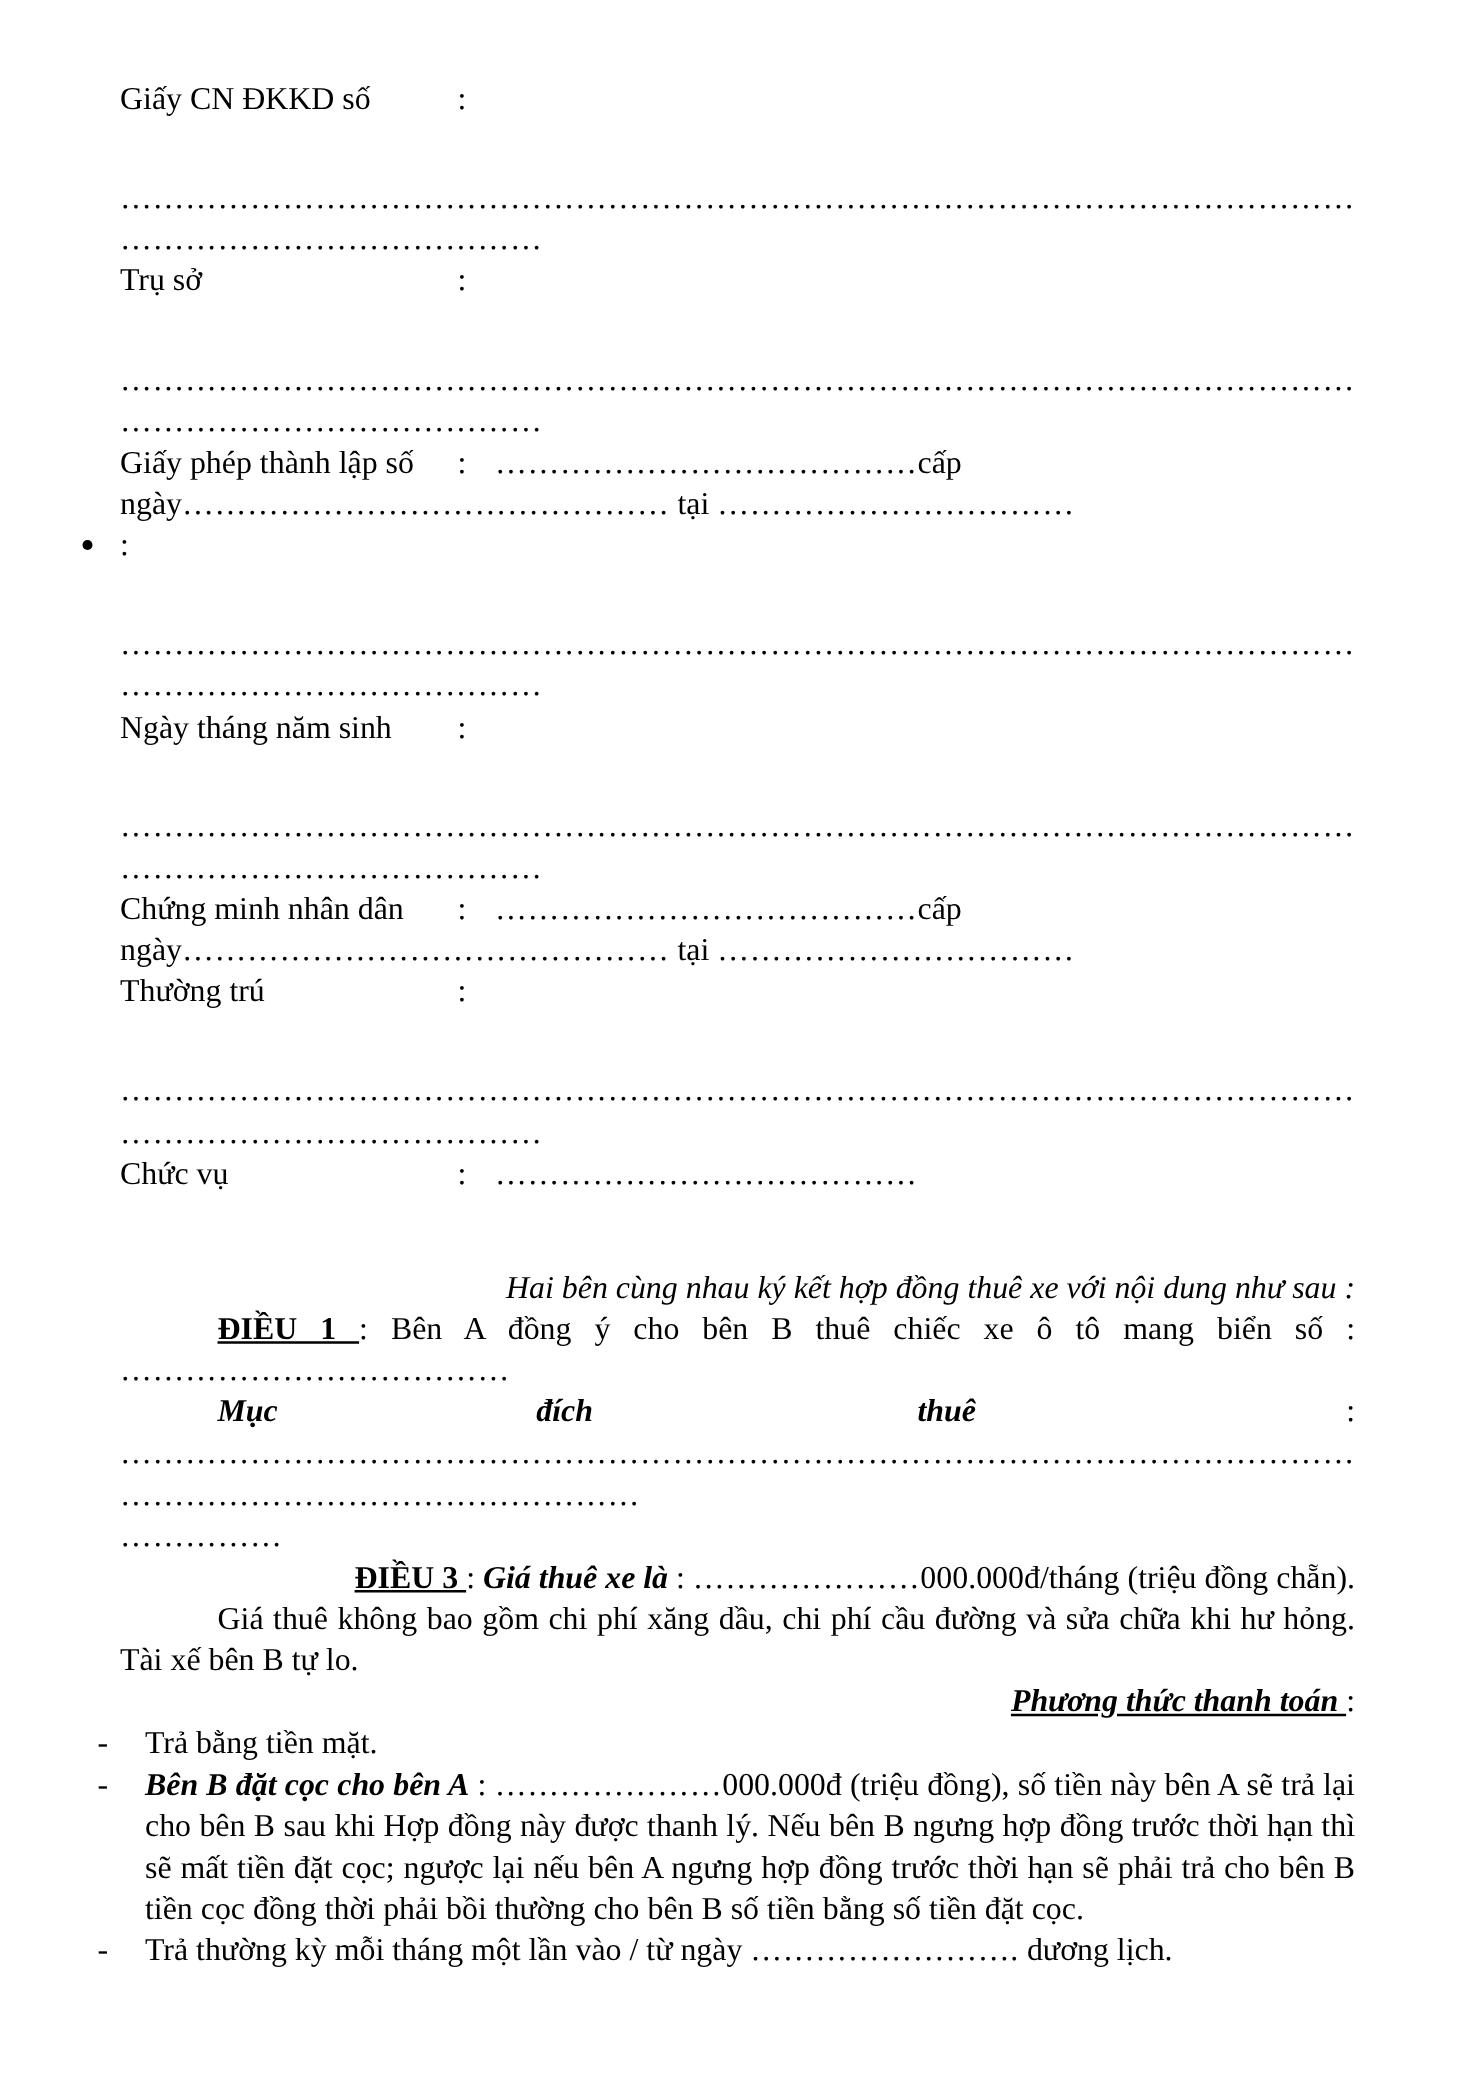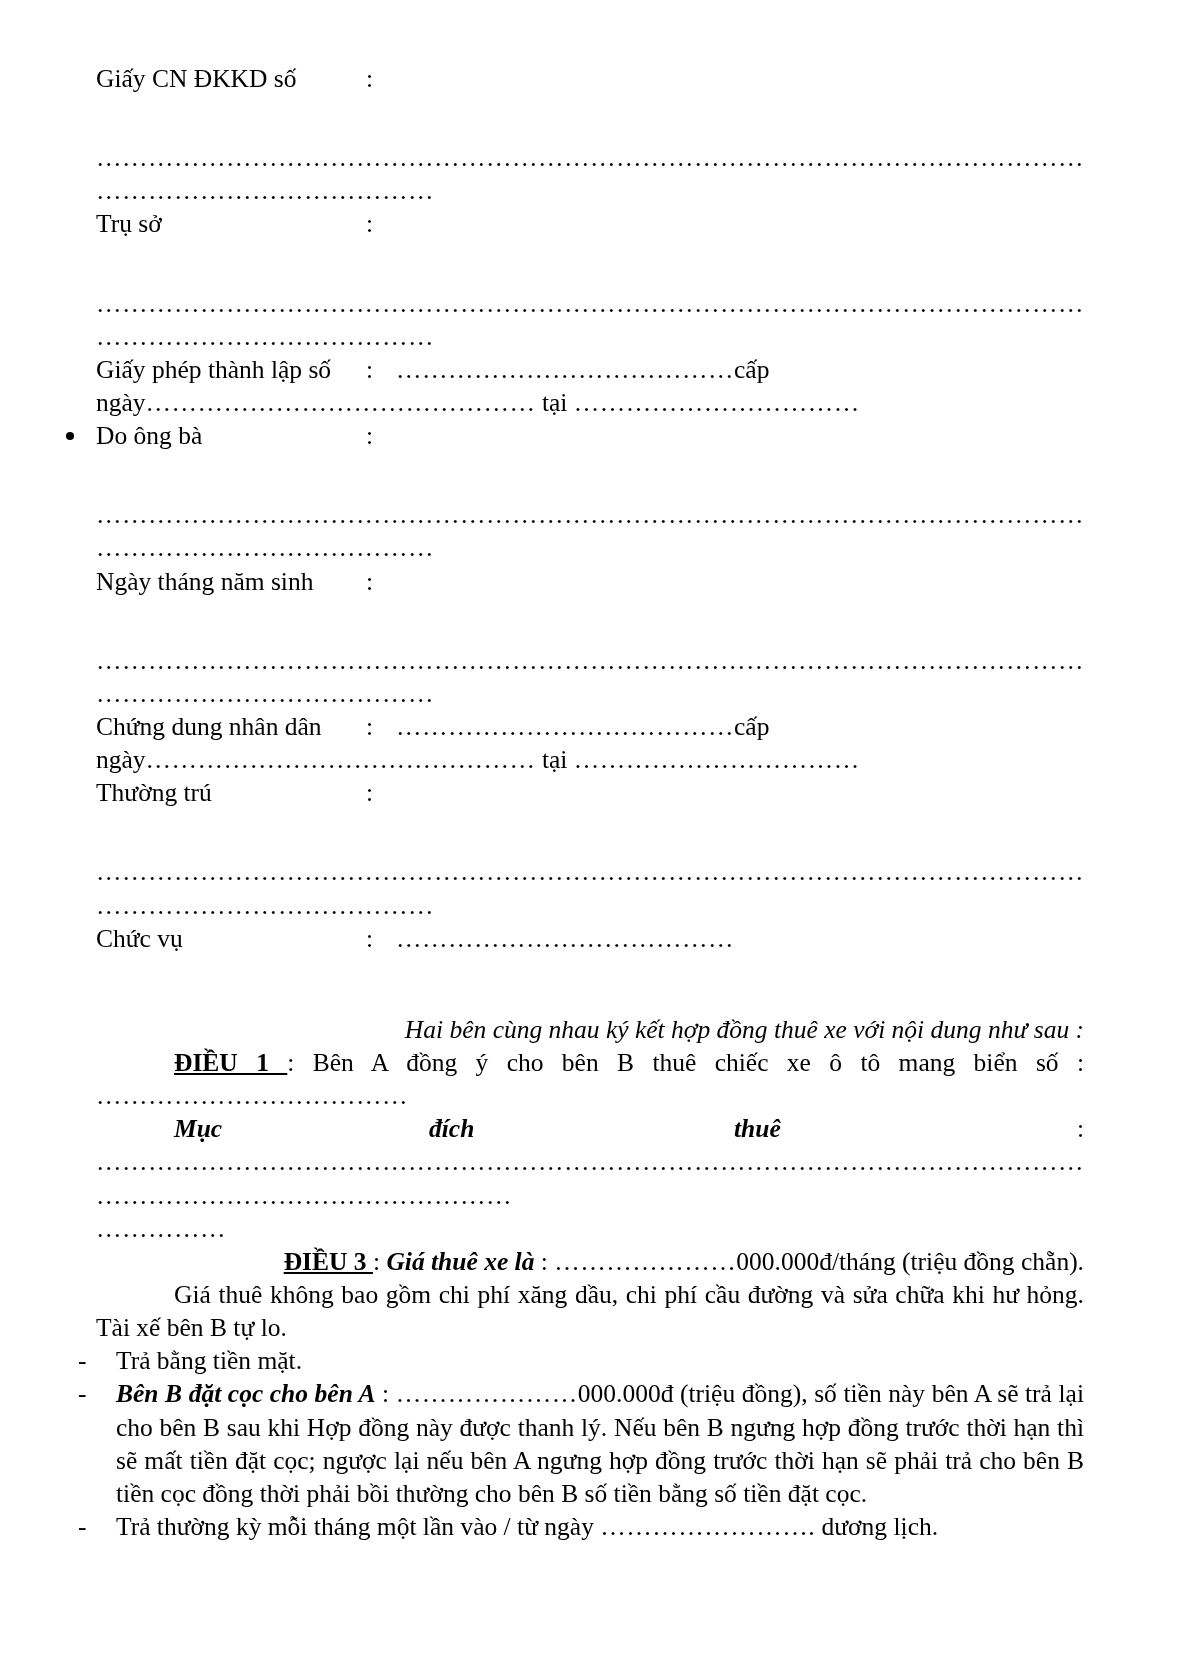--- a/index.html
+++ b/index.html
@@ -162,21 +162,20 @@
 
     <div class="field-row">
       <span class="lbl">Giấy phép thành lập số</span>
       <span class="colon">:</span>
       <span class="val"><span class="dots">…………………………………</span><span>cấp</span></span>
     </div>
     <div><span>ngày</span><span class="dots">………………………………………</span> <span>tại</span> <span class="dots">……………………………</span></div>
 
     <div class="field-row has-bullet">
       <span class="bullet-dot"></span>
-      <span class="lbl">Do ông bà</span>
       <span class="colon">:</span>
       <span class="val"></span>
     </div>
 
     <div class="gap-lg"></div>
 
     <span class="dots dots-full">……………………………………………………………………………………………………………………</span>
     <span class="dots dots-short">…………………………………</span>
 
     <div class="field-row">
@@ -184,21 +183,21 @@
       <span class="colon">:</span>
       <span class="val"></span>
     </div>
 
     <div class="gap-lg"></div>
 
     <span class="dots dots-full">……………………………………………………………………………………………………………………</span>
     <span class="dots dots-short">…………………………………</span>
 
     <div class="field-row">
-      <span class="lbl">Chứng dung nhân dân</span>
+      <span class="lbl">Chứng minh nhân dân</span>
       <span class="colon">:</span>
       <span class="val"><span class="dots">…………………………………</span><span>cấp</span></span>
     </div>
     <div><span>ngày</span><span class="dots">………………………………………</span> <span>tại</span> <span class="dots">……………………………</span></div>
 
     <div class="field-row">
       <span class="lbl">Thường trú</span>
       <span class="colon">:</span>
       <span class="val"></span>
     </div>
@@ -229,20 +228,21 @@
     </div>
     <span class="dots dots-full">……………………………………………………………………………………………………</span>
     <span class="dots dots-short">…………………………………………</span>
 
     <span class="dots dots-short">……………</span>
 
     <div class="para indent nojustify"><span class="bold-ul">ĐIỀU 3 </span><span>:</span> <span class="bi">Giá thuê xe là</span> <span>:</span> <span class="dots">…………………</span><span>000.000đ/tháng (triệu đồng chẵn).</span></div>
 
     <div class="para indent">Giá thuê không bao gồm chi phí xăng dầu, chi phí cầu đường và sửa chữa khi hư hỏng. Tài xế bên B tự lo.</div>
 
+    <div class="para indent nojustify"><span class="bi-ul">Phương thức thanh toán </span><span>:</span></div>
 
     <div class="dash-row">
       <span class="dash">-</span>
       <span class="dash-body nj">Trả bằng tiền mặt.</span>
     </div>
 
     <div class="dash-row">
       <span class="dash">-</span>
       <span class="dash-body"><span class="bi">Bên B đặt cọc cho bên A</span> <span>:</span> <span class="dots">…………………</span><span>000.000đ (triệu đồng), số tiền này bên A sẽ trả lại cho bên B sau khi Hợp đồng này được thanh lý. Nếu bên B ngưng hợp đồng trước thời hạn thì sẽ mất tiền đặt cọc; ngược lại nếu bên A ngưng hợp đồng trước thời hạn sẽ phải trả cho bên B tiền cọc đồng thời phải bồi thường cho bên B số tiền bằng số tiền đặt cọc.</span></span>
     </div>

